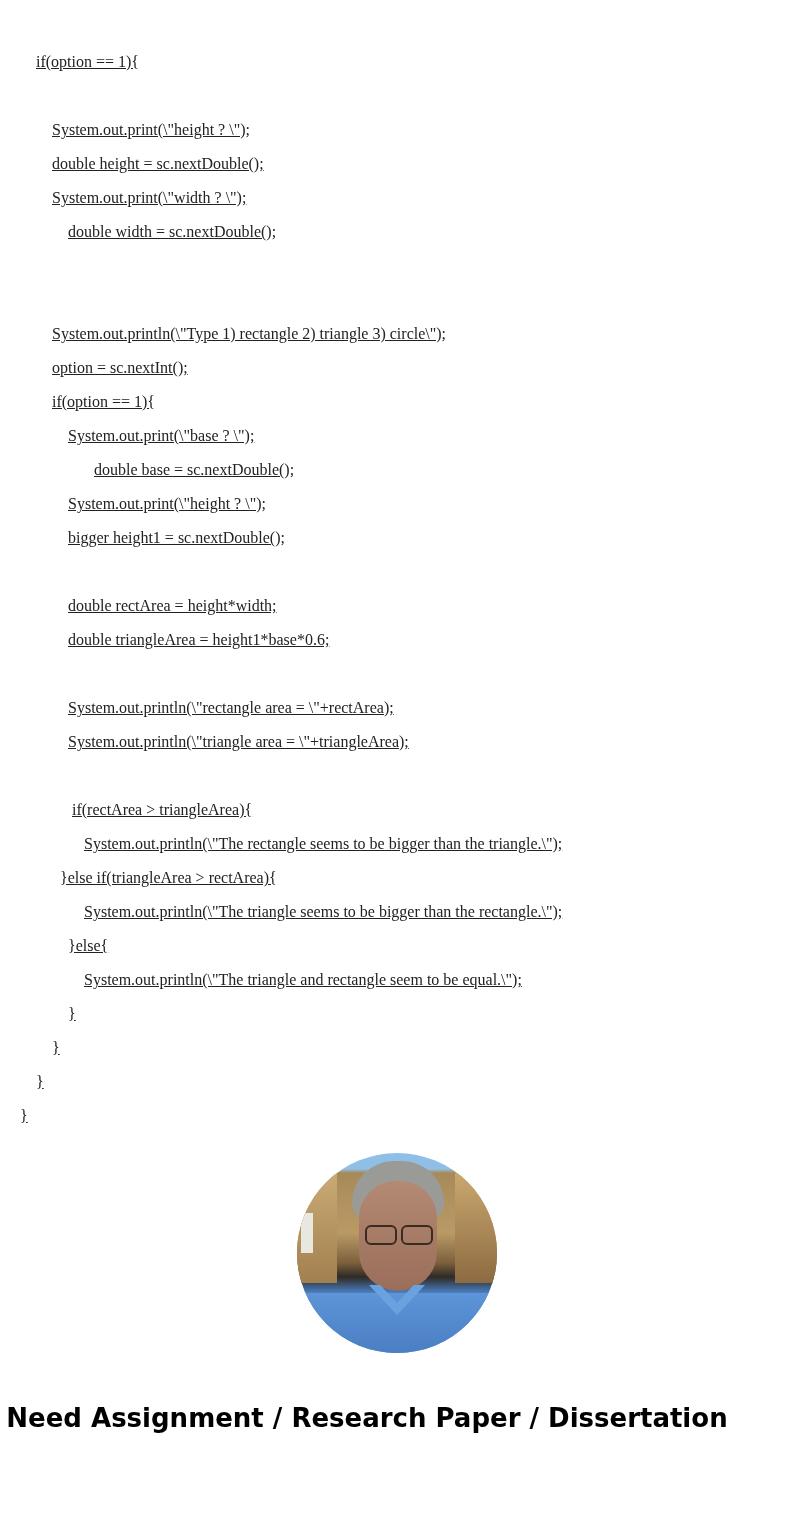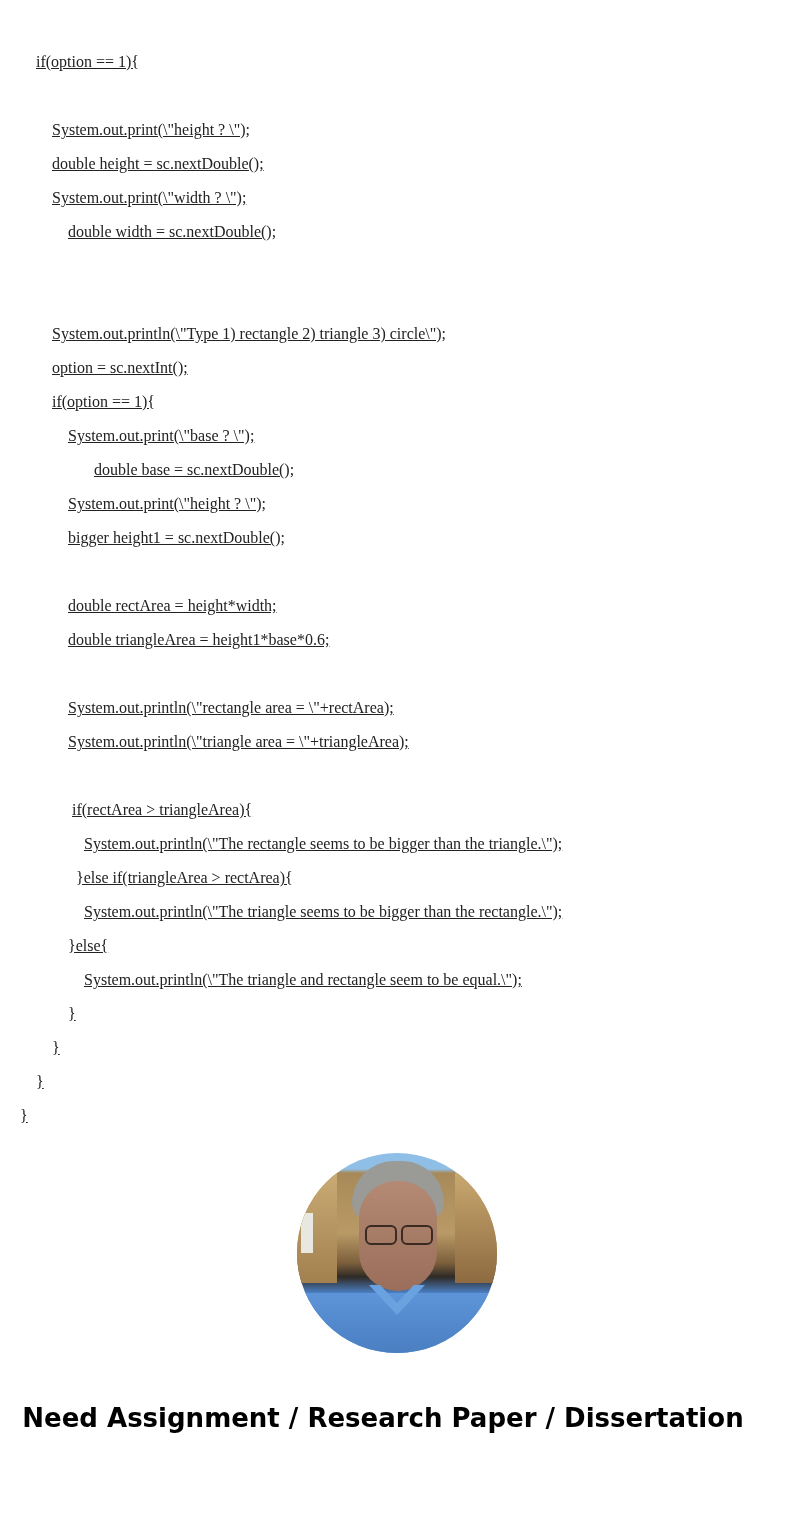--- a/index.html
+++ b/index.html
@@ -66,21 +66,21 @@
       position: absolute; left: 0; top: 140px; width: 200px; height: 60px;
       background: linear-gradient(180deg, #5d95d8, #4a7fc2);
     }
     .avatar .collar {
       position: absolute; left: 72px; top: 132px; width: 56px; height: 30px;
       background: #6aa2e0;
       clip-path: polygon(0 0, 50% 100%, 100% 0, 80% 0, 50% 60%, 20% 0);
     }
     .promo {
       position: absolute;
-      left: 16px;
+      left: 0;
       top: 1403px;
       width: 734px;
       text-align: center;
       font-family: "DejaVu Sans", sans-serif;
       font-weight: bold;
       font-size: 26px;
       line-height: 30px;
       color: #000000;
     }
     .promo div { white-space: nowrap; }
@@ -100,21 +100,21 @@
     <div class="code-line" style="left: 68px; top: 427px;">System.out.print(\"base ? \");</div>
     <div class="code-line" style="left: 68px; top: 461px; margin-left: 26px;">double base = sc.nextDouble();</div>
     <div class="code-line" style="left: 68px; top: 495px;">System.out.print(\"height ? \");</div>
     <div class="code-line" style="left: 68px; top: 529px;">bigger height1 = sc.nextDouble();</div>
     <div class="code-line" style="left: 68px; top: 597px;">double rectArea = height*width;</div>
     <div class="code-line" style="left: 68px; top: 631px;">double triangleArea = height1*base*0.6;</div>
     <div class="code-line" style="left: 68px; top: 699px;">System.out.println(\"rectangle area = \"+rectArea);</div>
     <div class="code-line" style="left: 68px; top: 733px;">System.out.println(\"triangle area = \"+triangleArea);</div>
     <div class="code-line" style="left: 72px; top: 801px;">if(rectArea &gt; triangleArea){</div>
     <div class="code-line" style="left: 84px; top: 835px;">System.out.println(\"The rectangle seems to be bigger than the triangle.\");</div>
-    <div class="code-line" style="left: 76px; top: 869px; text-align: right;">}else if(triangleArea &gt; rectArea){</div>
+    <div class="code-line" style="left: 60px; top: 869px; text-align: right;">}else if(triangleArea &gt; rectArea){</div>
     <div class="code-line" style="left: 84px; top: 903px;">System.out.println(\"The triangle seems to be bigger than the rectangle.\");</div>
     <div class="code-line" style="left: 68px; top: 937px;">}else{</div>
     <div class="code-line" style="left: 84px; top: 971px;">System.out.println(\"The triangle and rectangle seem to be equal.\");</div>
     <div class="code-line" style="left: 68px; top: 1005px;">}</div>
     <div class="code-line" style="left: 52px; top: 1039px;">}</div>
     <div class="code-line" style="left: 36px; top: 1073px;">}</div>
     <div class="code-line" style="left: 20px; top: 1107px;">}</div>
   </div>
 
 <div class="avatar">

